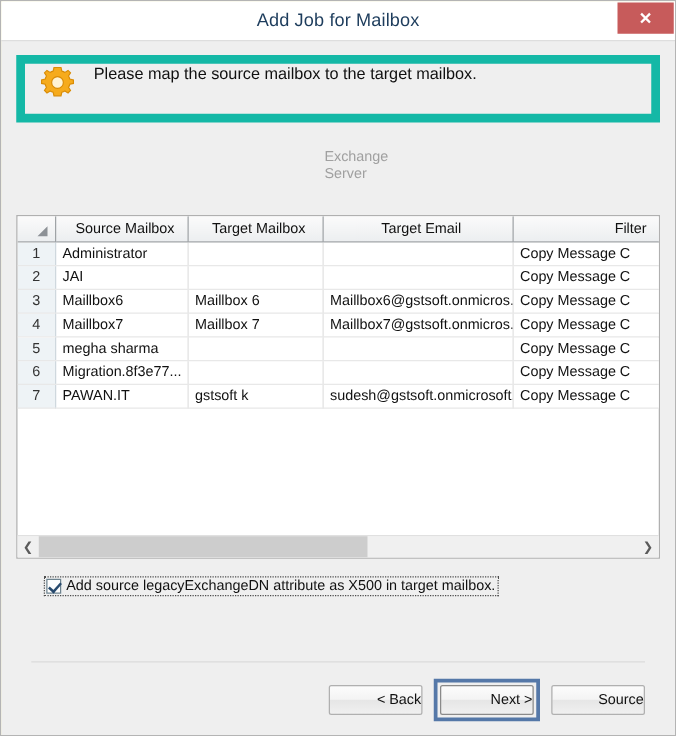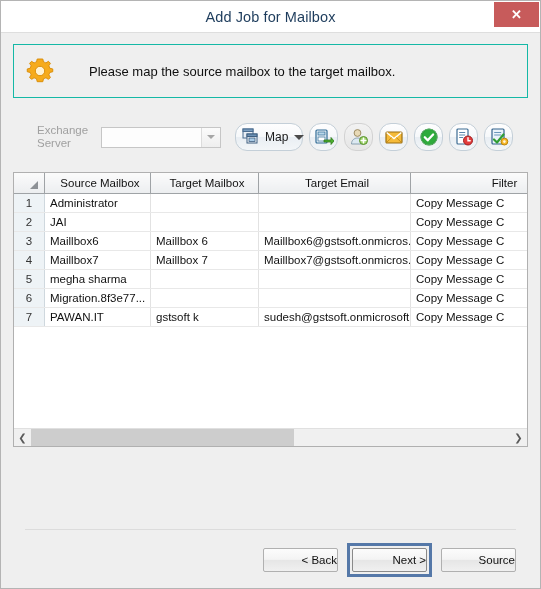--- a/index.html
+++ b/index.html
@@ -73,41 +73,40 @@
     position: relative;
     display: flex;
     flex-direction: column;
   }
 
   
   .banner {
     margin: 11px 12px 0 12px;
     height: 54px;
     box-sizing: border-box;
-    border: 1px solid #14b8a6;
+    border: 7px solid #14b8a6;
     background: #efefef;
     display: flex;
-    align-items: center;
     padding-left: 11px;
-    gap: 20px;
   }
   .gear-icon { width: 30px; height: 30px; flex: 0 0 30px; }
   .banner-text {
     margin-left: 14px;
     font-size: 13px;
     color: #101010;
   }
 
   
   .toolbar {
     display: flex;
     align-items: center;
     margin: 22px 0 0 0;
     padding-left: 36px;
     height: 34px;
+    flex-direction: column;
   }
   .ex-label {
     color: #a0a0a0;
     font-size: 11.5px;
     line-height: 13px;
     width: 58px;
     flex: 0 0 58px;
   }
   .combo {
     width: 120px;
@@ -524,20 +523,24 @@
 
       <div class="hscroll">
         <div class="sb-arrow">❮</div>
         <div class="sb-track">
           <div class="sb-thumb" style="width: 55%;"></div>
         </div>
         <div class="sb-arrow">❯</div>
       </div>
     </div>
 
+    <div class="cbrow">
+      <span class="cbox"></span>
+      <span class="cblabel">Add source legacyExchangeDN attribute as X500 in target mailbox.</span>
+    </div>
 
     <div class="footer">
       <div class="sep"></div>
       <div class="btnrow">
         <div class="dlg-btn">
           <span>&lt; Back</span>
         </div>
         <span class="focus-ring">
           <div class="dlg-btn">
             <span>Next &gt;</span>

